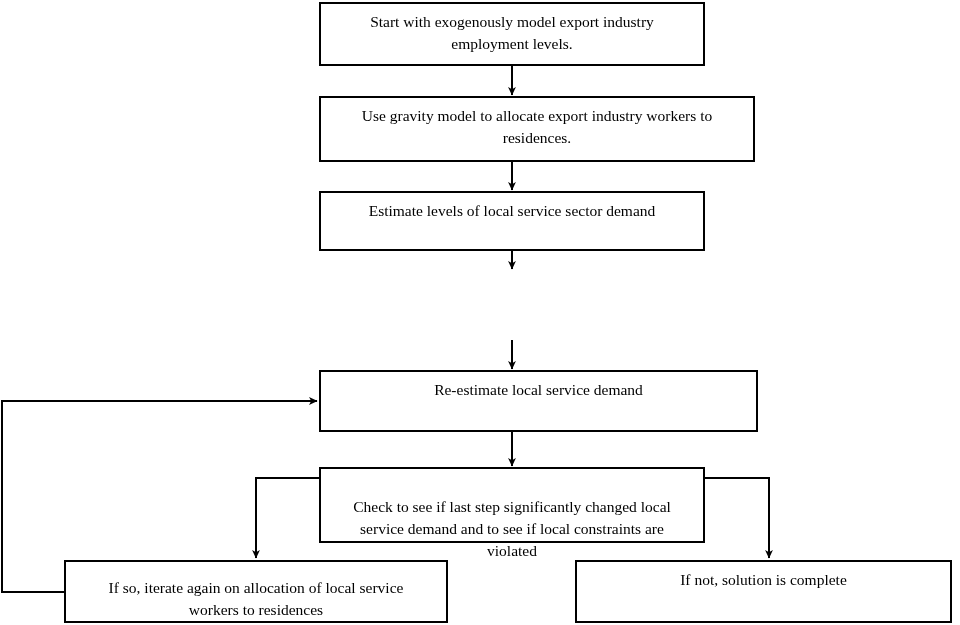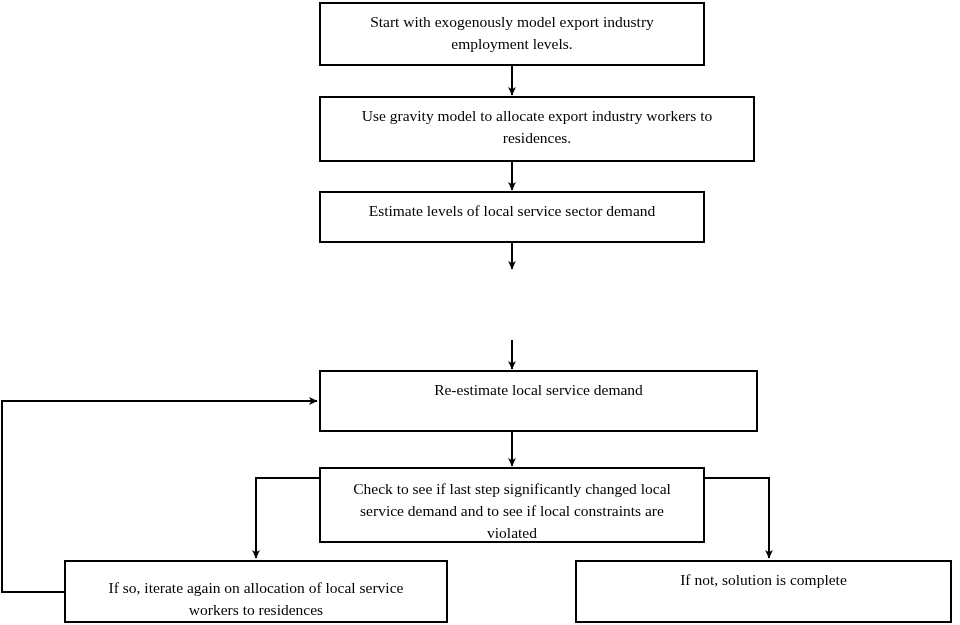--- a/index.html
+++ b/index.html
@@ -40,25 +40,25 @@
     padding: 7px 14px 0 14px;
   }
   .node .node-label {
     display: block;
     width: 100%;
     white-space: pre-line;
   }
   
   #node-start        { left: 319px; top: 2px;   width: 386px; height: 64px; }
   #node-gravity      { left: 319px; top: 96px;  width: 436px; height: 66px; }
-  #node-estimate     { left: 319px; top: 191px; width: 386px; height: 52px; }
+  #node-estimate     { left: 319px; top: 191px; width: 386px; height: 60px; }
   #node-allocate     { left: 319px; top: 270px; width: 386px; height: 70px; }
   #node-reestimate   { left: 319px; top: 370px; width: 439px; height: 62px; }
   #node-check        { left: 319px; top: 467px; width: 386px; height: 76px;
-                       padding-top: 9px; }
+                       padding-top: 27px; }
   #node-iterate      { left: 64px;  top: 560px; width: 384px; height: 63px;
                        padding-left: 16px; padding-right: 16px; align-items: flex-end; }
   #node-complete     { left: 575px; top: 560px; width: 377px; height: 63px; }
 </style>
 </head>
 <body>
 
 <div id="flowchart-canvas">
 
   <svg id="connector-layer" width="960" height="625" viewBox="0 0 960 625">

